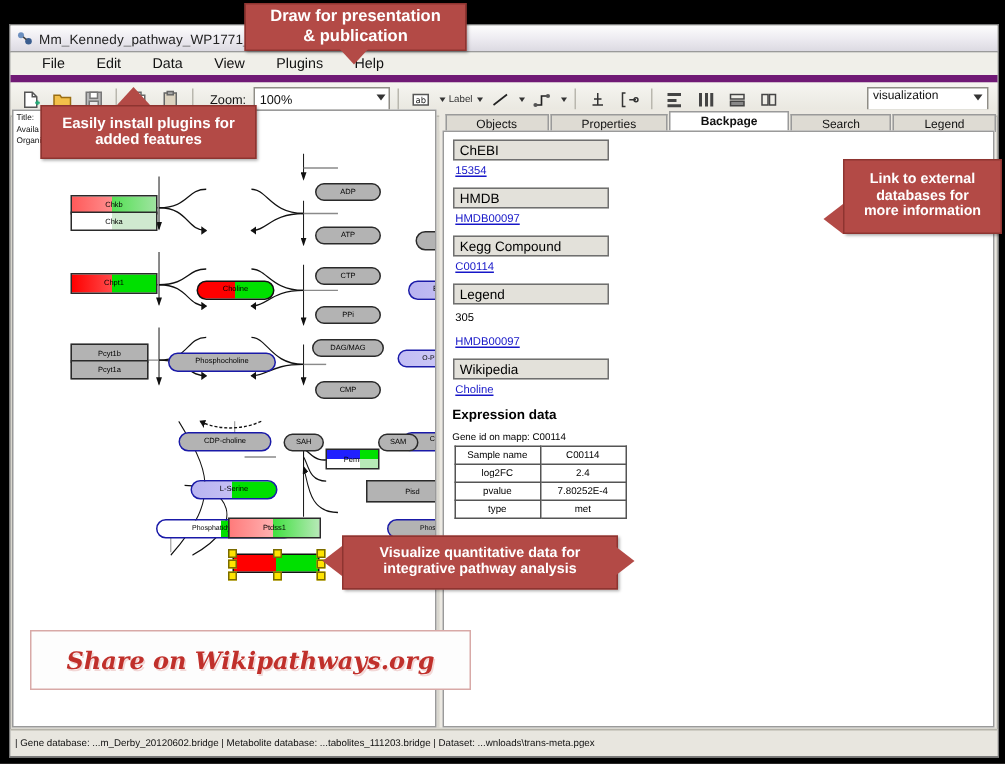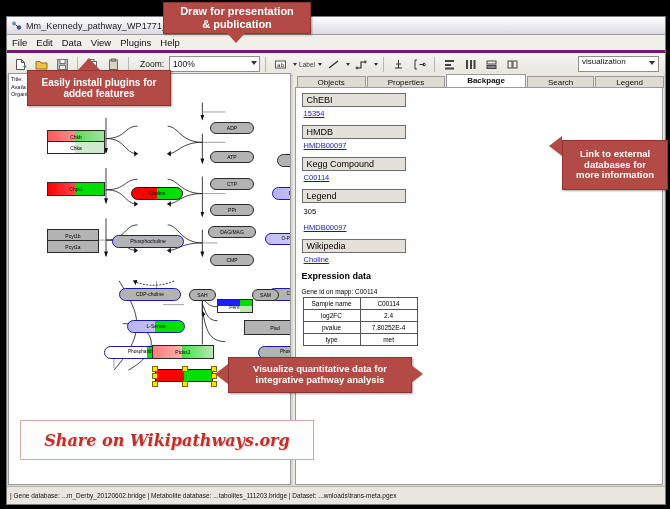--- a/index.html
+++ b/index.html
@@ -7,22 +7,22 @@
   #root{position:relative;width:670px;height:509px;background:#000;}
 
   
   .win{position:absolute;left:6px;top:16px;width:658px;height:487px;background:#d9d7cf;border:1px solid #7b7b7b;}
   .titlebar{height:17px;background:linear-gradient(#fdfdfd,#eceaf0 55%,#dcdae2);border-bottom:1px solid #9a9a9a;
             display:flex;align-items:center;padding:0 4px;font-size:9px;color:#222;}
   .tb-ico{width:11px;height:11px;margin-right:4px;flex:0 0 auto;position:relative}
   .tb-ico svg{display:block}
   .title-text{white-space:nowrap;overflow:hidden;font-size:9px;letter-spacing:.1px}
 
-  .menubar{height:15px;background:#f0efe9;border-bottom:3px solid #701a75;display:flex;align-items:center;
-           padding-left:5px;font-size:9.5px;color:#111;}
+  .menubar{height:15px;background:#f0efe9;border-bottom:5px solid #701a75;display:flex;align-items:center;
+           padding-left:21px;font-size:9.5px;color:#111;gap:12px;}
   .menubar span{margin-right:9px;cursor:default}
 
   .toolbar{height:22px;background:linear-gradient(#f6f5f1,#e7e5dd);border-bottom:1px solid #bdbbb2;
            display:flex;align-items:center;padding-left:4px;gap:2px;position:relative}
   .tbtn{width:17px;height:17px;display:flex;align-items:center;justify-content:center;border:1px solid transparent}
   .tsep{width:1px;height:15px;background:#b9b7ae;margin:0 3px}
   .zoomlbl{font-size:8.5px;margin:0 3px 0 6px;color:#111}
   .zoomsel{width:86px;height:14px;background:#fff;border:1px solid #8f8d86;font-size:8.5px;
            display:flex;align-items:center;padding-left:3px;position:relative;color:#111}
   .zoomsel .arw{position:absolute;right:2px;top:4px;border-left:3px solid transparent;border-right:3px solid transparent;border-top:4px solid #333}
@@ -493,21 +493,21 @@
 &amp; publication</span>
   </div>
   <div class="arrow-dn" style="left:225px;top:31px;"></div>
 
   <div class="callout" style="left:27px;top:70px;width:142px;height:34px;font-size:10px;white-space:pre-line;">
     <span>Easily install plugins for
 added features</span>
   </div>
   <div class="arrow-up" style="left:78px;top:58px;"></div>
 
-  <div class="callout" style="left:562px;top:140px;width:104px;height:48px;font-size:9.5px;white-space:pre-line;">
+  <div class="callout" style="left:562px;top:106px;width:104px;height:48px;font-size:9.5px;white-space:pre-line;">
     <span>Link  to external
 databases  for
 more information</span>
   </div>
   <div class="arrow-lf" style="left:549px;top:136px;"></div>
 
   <div class="callout" style="left:228px;top:357px;width:182px;height:34px;font-size:9.5px;white-space:pre-line;">
     <span>Visualize quantitative data  for
 integrative pathway analysis</span>
   </div>

